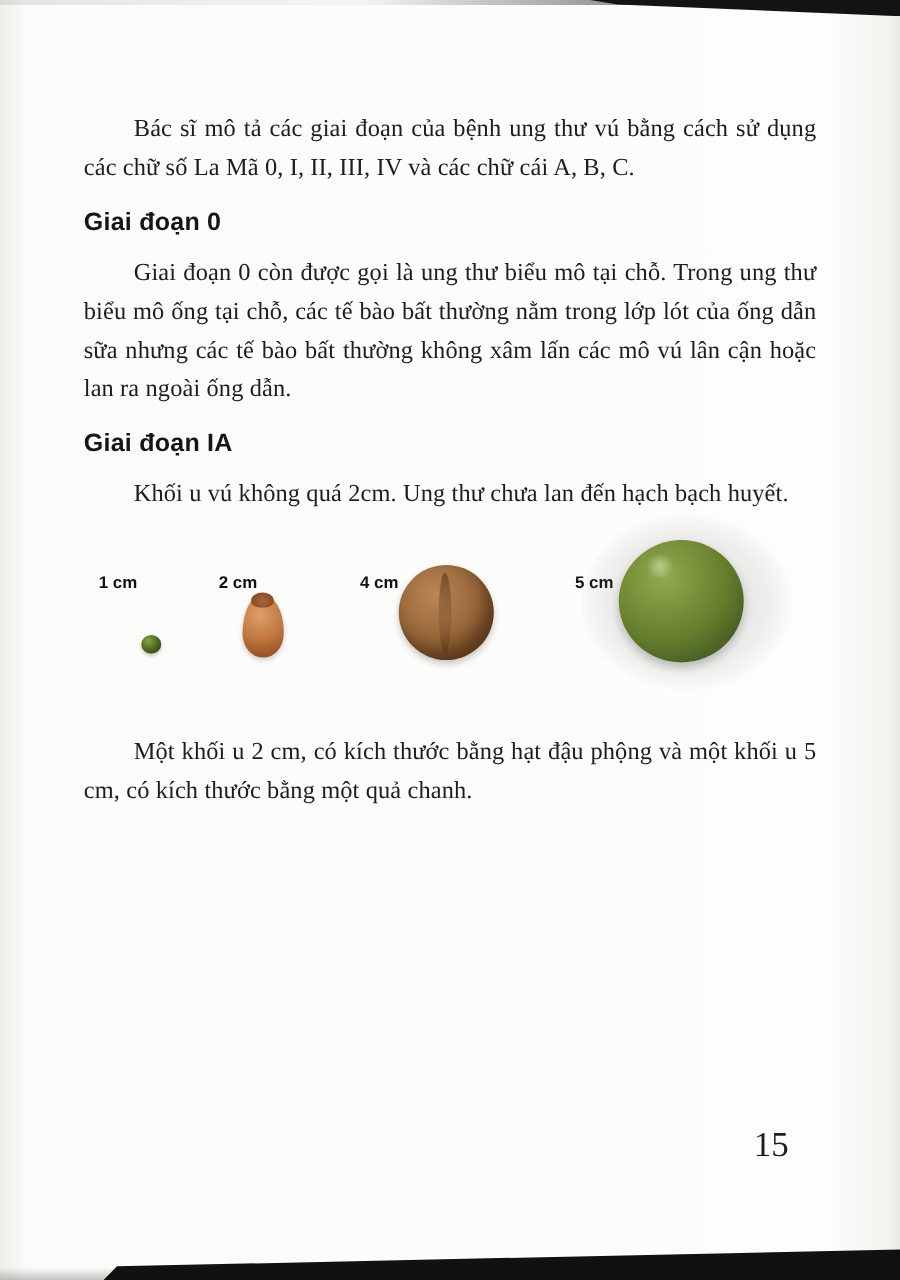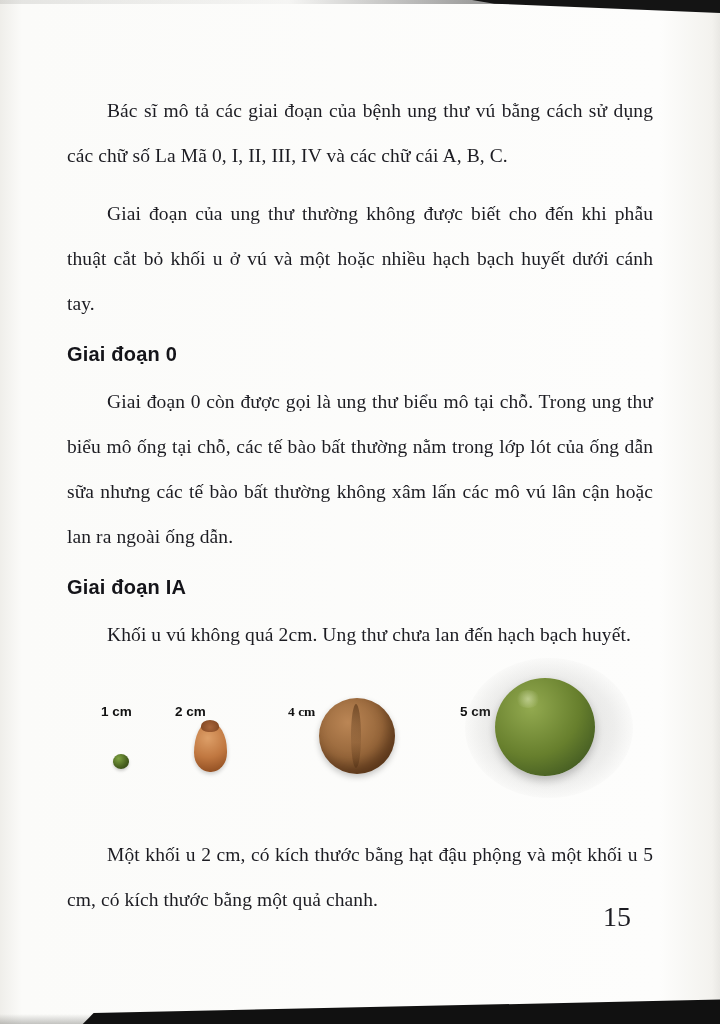--- a/index.html
+++ b/index.html
@@ -31,38 +31,38 @@
     clip-path:polygon(11.5% 100%,13% 58%,100% 6%,100% 100%);
   }
   .artifact-bottom-shadow{
     position:absolute;left:0;bottom:0;width:720px;height:10px;
     background:linear-gradient(0deg,rgba(90,90,85,.35),rgba(90,90,85,0));
   }
   .content{
     position:absolute;left:67px;top:88px;width:586px;color:#1c1c22;
   }
   p.body{
-    font-size:19.5px;line-height:45px;text-align:justify;text-indent:40px;
+    font-size:19.5px;line-height:31px;text-align:justify;text-indent:40px;
     margin:0 0 13px 0;letter-spacing:.1px;
   }
   h2.head{
     font-family:Liberation Sans, sans-serif;
     font-size:20px;font-weight:bold;color:#141419;
     margin:17px 0 13px 0;letter-spacing:.2px;
   }
   
   .figure{position:relative;height:152px;margin:6px 0 10px 0;}
   .fig-label{
     position:absolute;top:34px;
     font-family:"Liberation Sans", sans-serif;
     font-size:13.5px;font-weight:bold;color:#111;
   }
-  .lbl-0{left:34px;}
+  .lbl-0{left:12px;}
   .lbl-1{left:108px;}
-  .lbl-2{left:221px;font-family:Liberation Serif, serif;}
+  .lbl-2{left:221px;}
   .lbl-3{left:393px;}
   .pea{
     position:absolute;left:46px;top:84px;width:16px;height:15px;border-radius:50%;
     background:radial-gradient(circle at 35% 30%, #7fa342 0%, #4a6320 55%, #2c3d12 95%);
     box-shadow:0 2px 3px rgba(0,0,0,.18);
   }
   .peanut{
     position:absolute;left:127px;top:52px;width:33px;height:50px;
     border-radius:48% 52% 50% 50% / 64% 60% 40% 40%;
     background:radial-gradient(circle at 42% 32%, #dd9f68 0%, #c07740 50%, #8e4c20 92%);
@@ -103,21 +103,20 @@
 </style>
 </head>
 <body>
 
 <div class="scan">
   <div class="artifact-top2"></div>
   <div class="artifact-top"></div>
 
   <div class="content">
     <p class="body">Bác sĩ mô tả các giai đoạn của bệnh ung thư vú bằng cách sử dụng các chữ số La Mã 0, I, II, III, IV và các chữ cái A, B, C.</p>
-    <p class="body">Giai đoạn của ung thư thường không được biết cho đến khi phẫu thuật cắt bỏ khối u ở vú và một hoặc nhiều hạch bạch huyết dưới cánh tay.</p>
 
     <h2 class="head">Giai đoạn 0</h2>
     <p class="body">Giai đoạn 0 còn được gọi là ung thư biểu mô tại chỗ. Trong ung thư biểu mô ống tại chỗ, các tế bào bất thường nằm trong lớp lót của ống dẫn sữa nhưng các tế bào bất thường không xâm lấn các mô vú lân cận hoặc lan ra ngoài ống dẫn.</p>
 
     <h2 class="head">Giai đoạn IA</h2>
     <p class="body">Khối u vú không quá 2cm. Ung thư chưa lan đến hạch bạch huyết.</p>
 
     <div class="figure">
       <span class="fig-label lbl-0">1 cm</span>
       <span class="fig-label lbl-1">2 cm</span>

